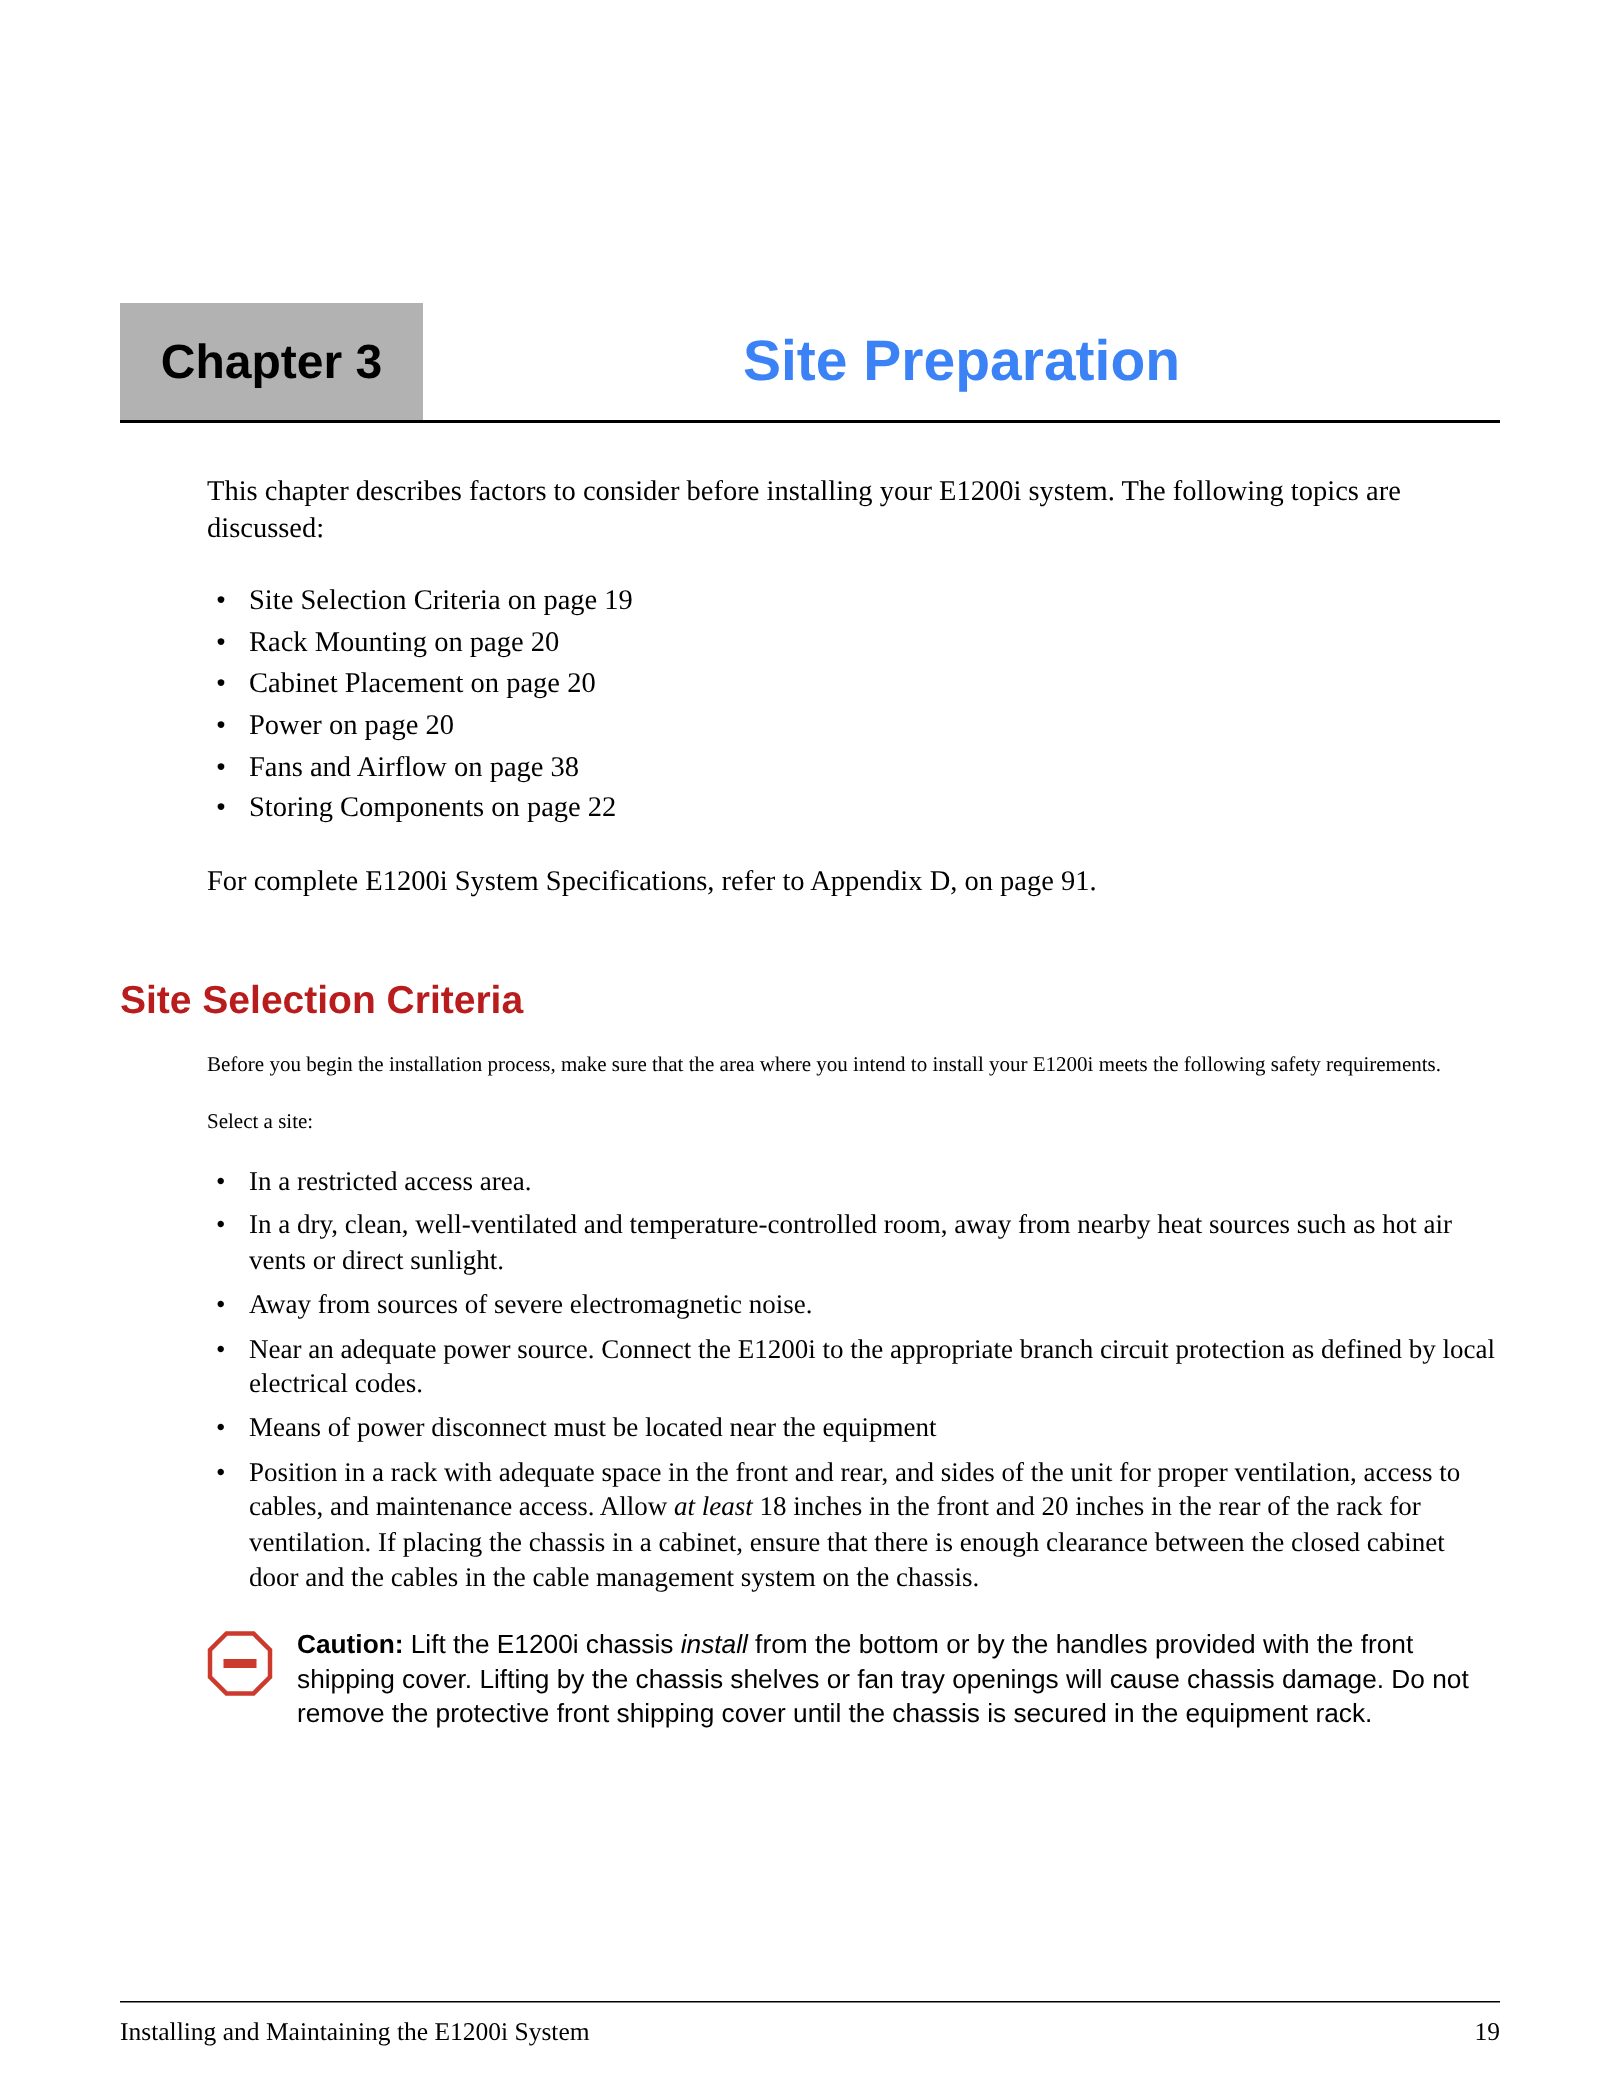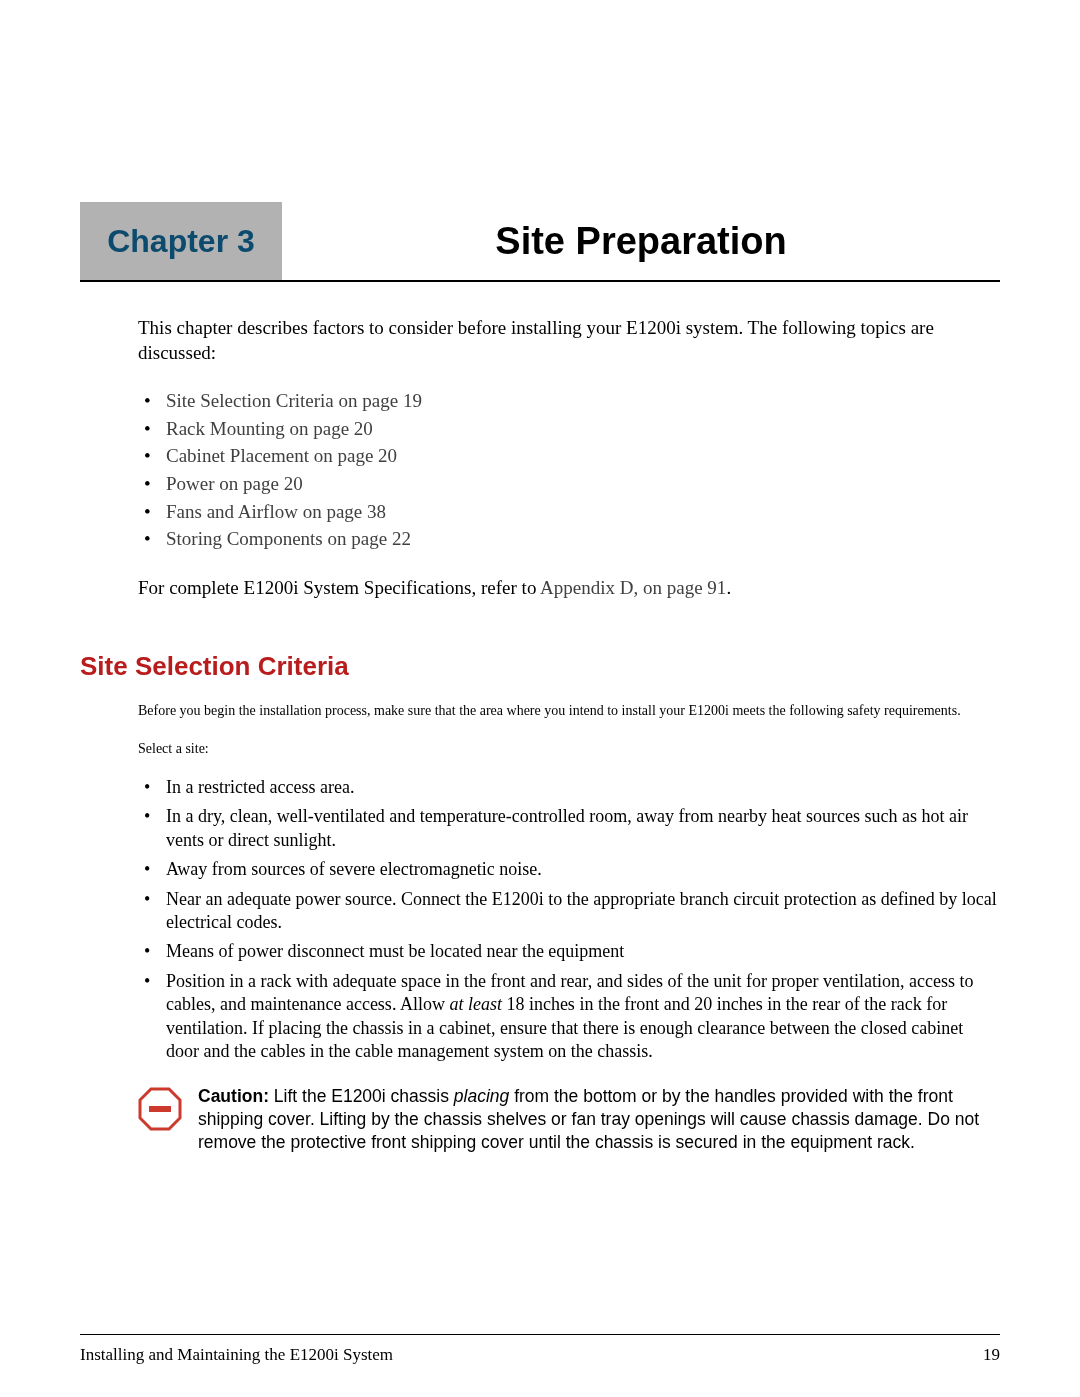--- a/index.html
+++ b/index.html
@@ -20,39 +20,39 @@
   
   .chapter-row {
     display: flex;
     align-items: stretch;
     margin-top: 202px;
     height: 80px;
     border-bottom: 2px solid #000;
   }
   .chapter-badge {
     background: #b2b2b2;
-    color: #0c4a6e;
+    color: #000000;
     font-family: Arial, Helvetica, sans-serif;
     font-weight: bold;
     font-size: 32px;
     display: flex;
     align-items: center;
     justify-content: center;
     padding: 0 18px;
     min-width: 202px;
   }
   .chapter-title {
     flex: 1;
     display: flex;
     align-items: center;
     justify-content: center;
     font-family: Arial, Helvetica, sans-serif;
     font-weight: bold;
     font-size: 38px;
-    color: #000000;
+    color: #3b82f6;
   }
 
   .body-indent { margin-left: 58px; }
 
   .intro {
     margin-top: 34px;
     font-size: 19px;
     line-height: 1.3;
   }
 
@@ -62,21 +62,21 @@
     font-size: 19px;
     line-height: 1.45;
   }
   ul.link-list li { padding-left: 28px; position: relative; }
   ul.link-list li::before {
     content: "•";
     position: absolute;
     left: 6px;
     color: #000;
   }
-  .link { color: #404040; }
+  .link { color: #000000; }
 
   .spec-ref {
     margin-top: 24px;
     font-size: 19px;
   }
 
   h2.section {
     font-family: Arial, Helvetica, sans-serif;
     font-weight: bold;
     font-size: 26px;
@@ -187,21 +187,21 @@
       <span>Position in a rack with adequate space in the front and rear, and sides of the unit for proper ventilation, access to cables, and maintenance access. Allow </span><span class="italic">at least</span><span> 18 inches in the front and 20 inches in the rear of the rack for ventilation. If placing the chassis in a cabinet, ensure that there is enough clearance between the closed cabinet door and the cables in the cable management system on the chassis.</span>
     </li>
   </ul>
 
   <div class="caution-box body-indent">
     <svg class="caution-icon" viewBox="0 0 44 44">
       <polygon points="13,2 31,2 42,13 42,31 31,42 13,42 2,31 2,13" fill="none" stroke="#cc3a2e" stroke-width="3"></polygon>
       <rect x="11" y="19" width="22" height="6" fill="#cc3a2e"></rect>
     </svg>
     <div class="caution-text">
-      <span class="bold">Caution:</span><span> Lift the E1200i chassis </span><span class="italic">placing</span><span> from the bottom or by the handles provided with the front shipping cover. Lifting by the chassis shelves or fan tray openings will cause chassis damage. Do not remove the protective front shipping cover until the chassis is secured in the equipment rack.</span>
+      <span class="bold">Caution:</span><span> Lift the E1200i chassis </span><span class="italic">install</span><span> from the bottom or by the handles provided with the front shipping cover. Lifting by the chassis shelves or fan tray openings will cause chassis damage. Do not remove the protective front shipping cover until the chassis is secured in the equipment rack.</span>
     </div>
   </div>
 
   <div class="footer-rule"></div>
   <div class="footer">
     <span>Installing and Maintaining the E1200i  System</span>
     <span>19</span>
   </div>
 
 </div>

